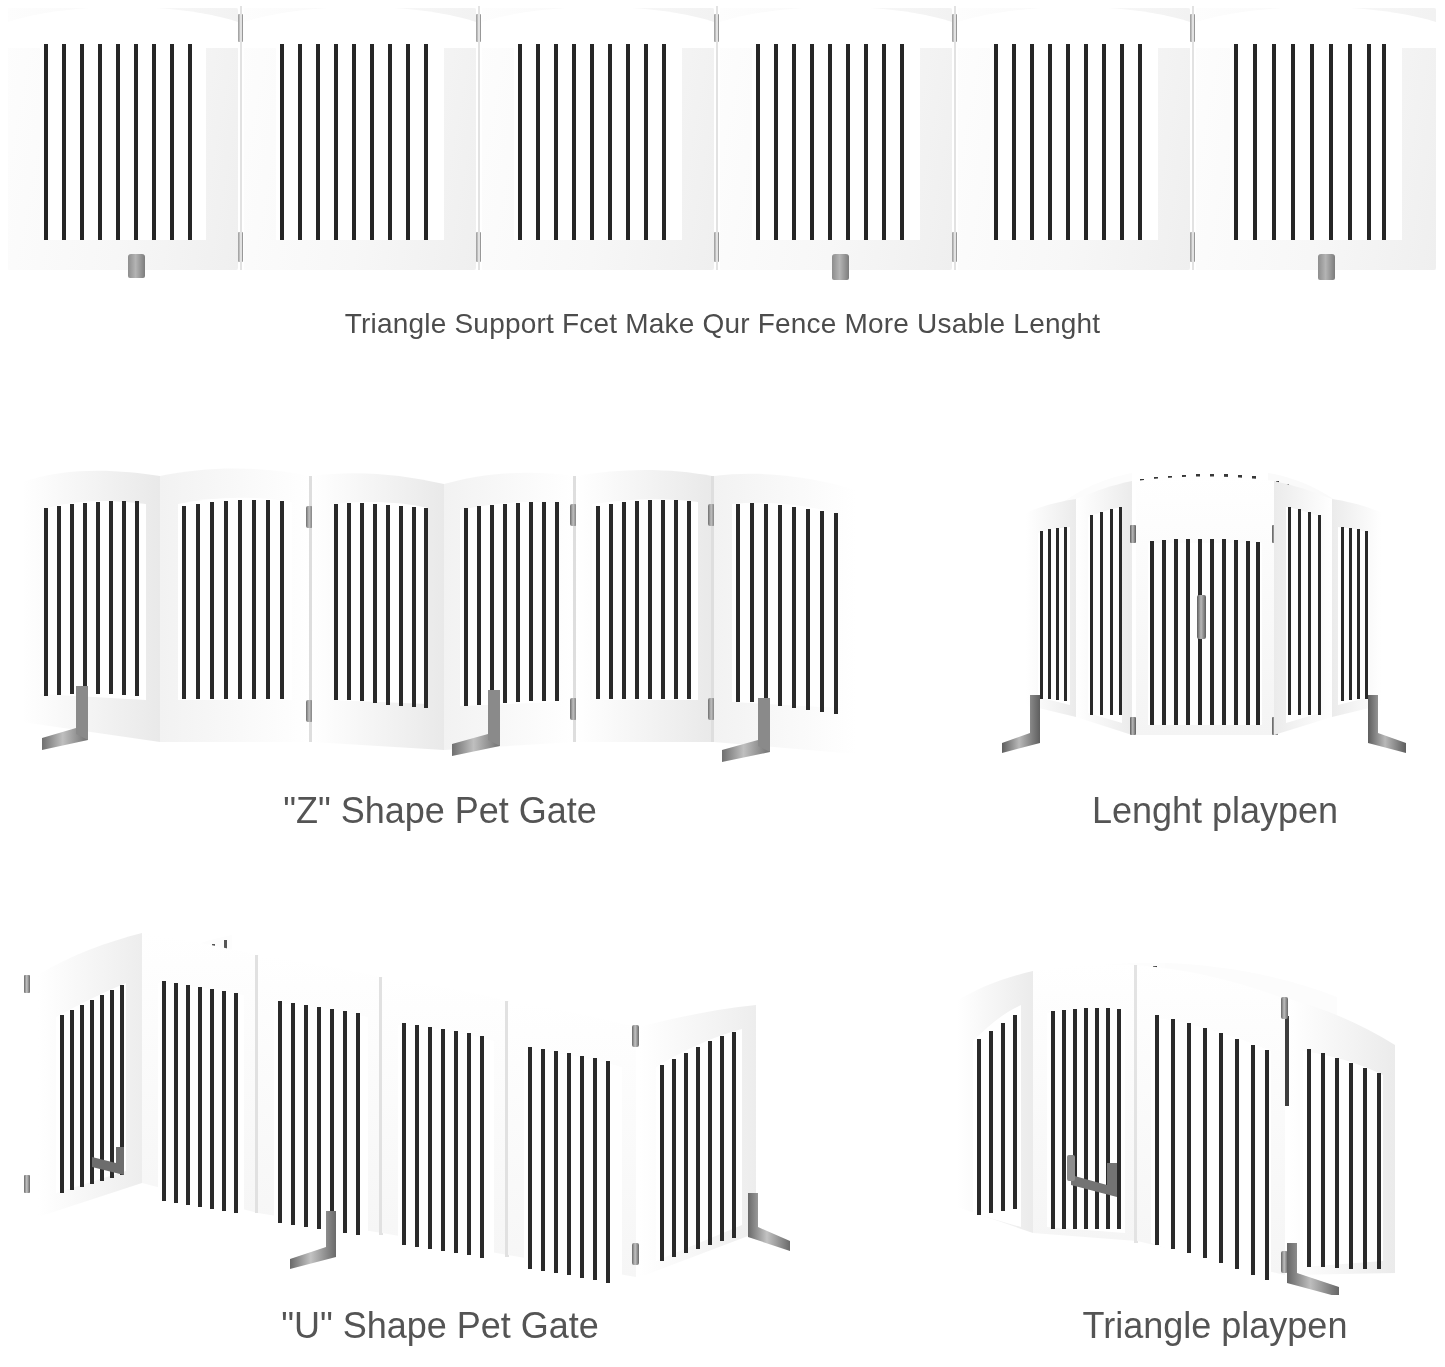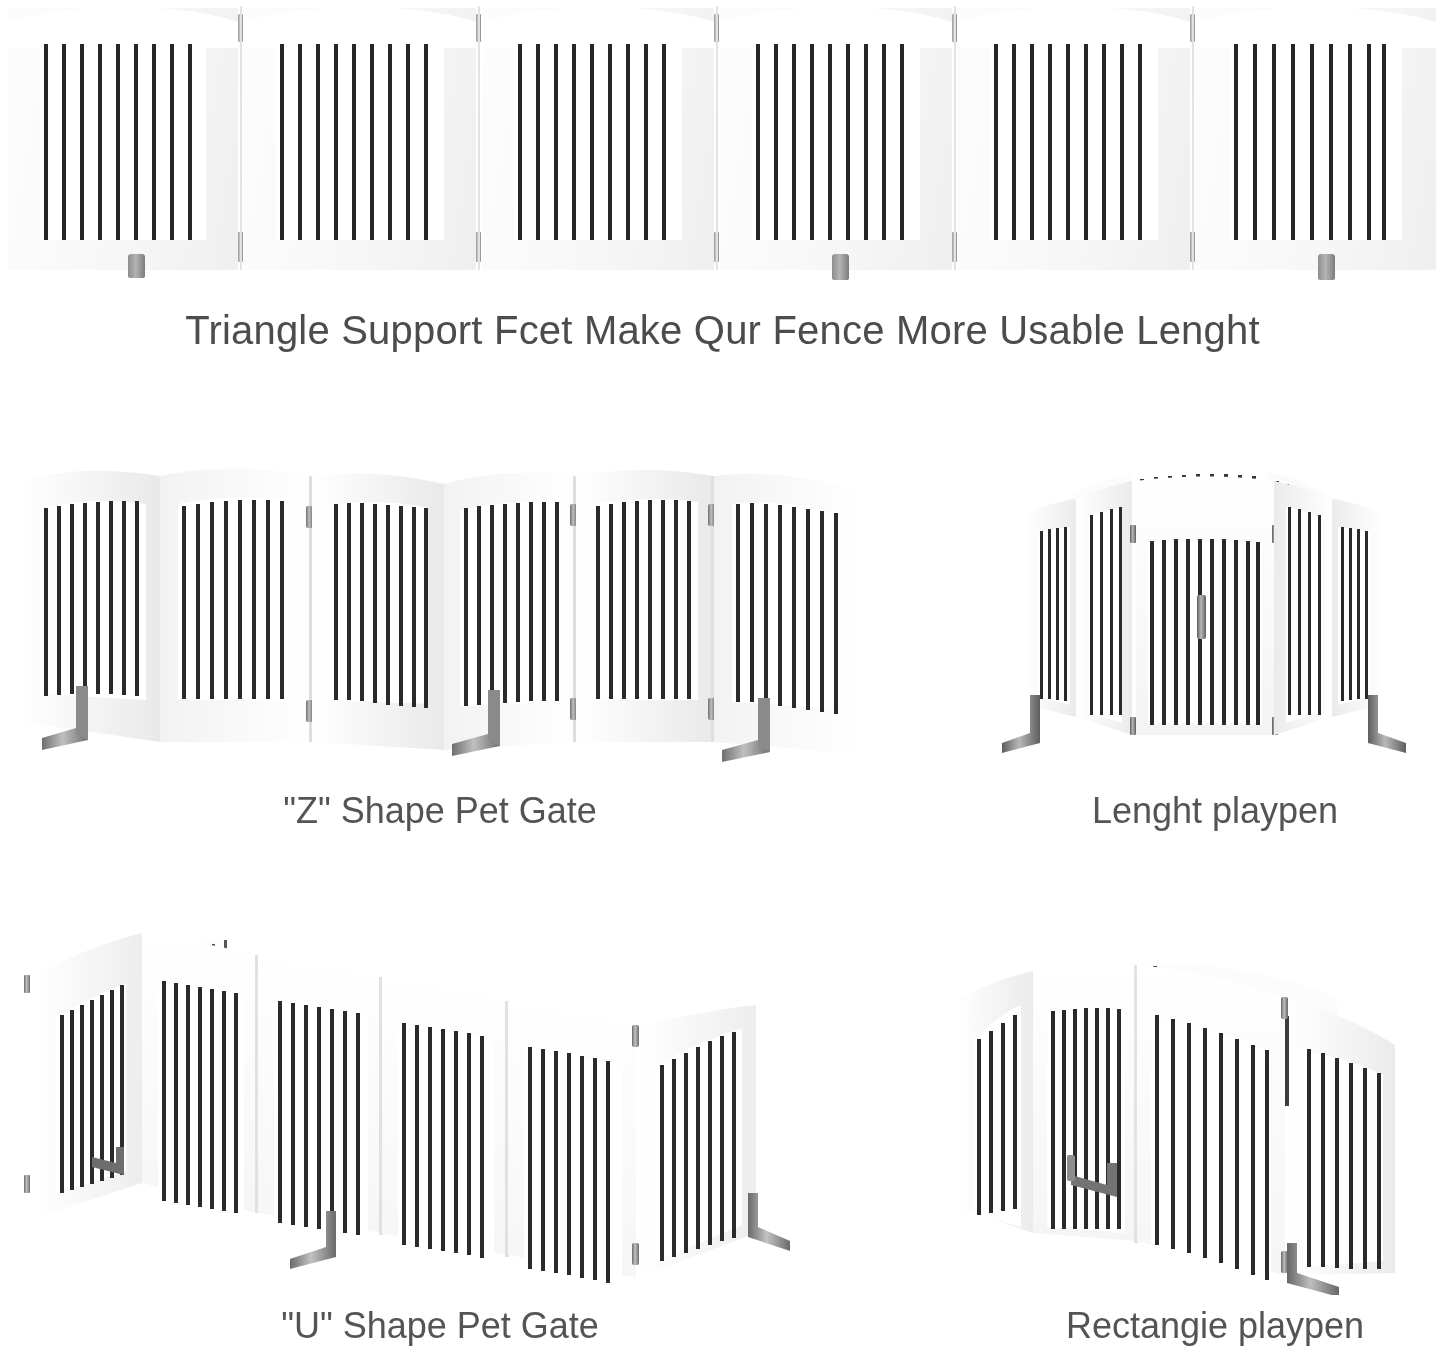--- a/index.html
+++ b/index.html
@@ -17,21 +17,21 @@
 
   .stage { position: relative; width: 1445px; height: 1367px; }
 
   
   .main-caption {
     position: absolute;
     left: 0; top: 308px;
     width: 1445px;
     text-align: center;
     font-family: "Liberation Sans", sans-serif;
-    font-size: 40px;
+    font-size: 28px;
     font-weight: 400;
     color: #4c4c4c;
     letter-spacing: 0.2px;
     white-space: nowrap;
   }
   .sub-caption {
     position: absolute;
     font-family: "Liberation Sans", sans-serif;
     font-size: 36px;
     font-weight: 400;
@@ -723,15 +723,15 @@
             <rect x="442" y="118" width="4" height="196"></rect>
         </g>
       </g>
 
       <g>
         <path d="M352,288 L352,328 L404,342 L404,332 L362,318 L362,288 Z" fill="url(#metal4)"></path>
       </g>
     </svg>
   </div>
 
-  <div class="sub-caption" style="left:985px; top:1305px; width:460px;">Rectangie playpen</div>
+  <div class="sub-caption" style="left:985px; top:1305px; width:460px;">Triangle playpen</div>
 
 </div>
 
 </body></html>

